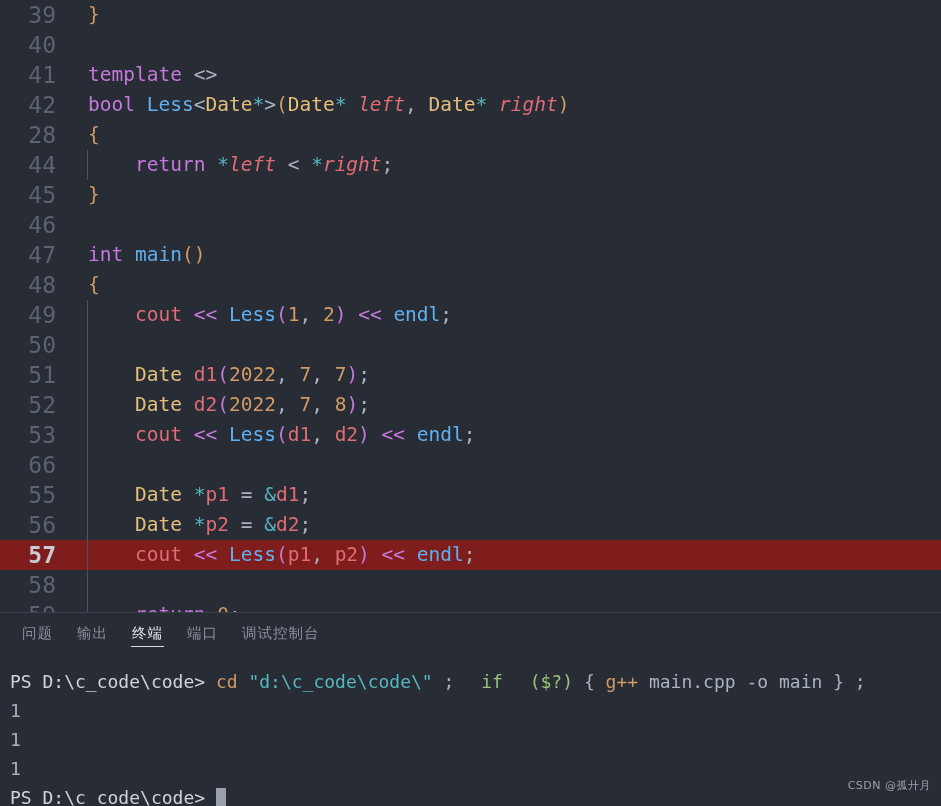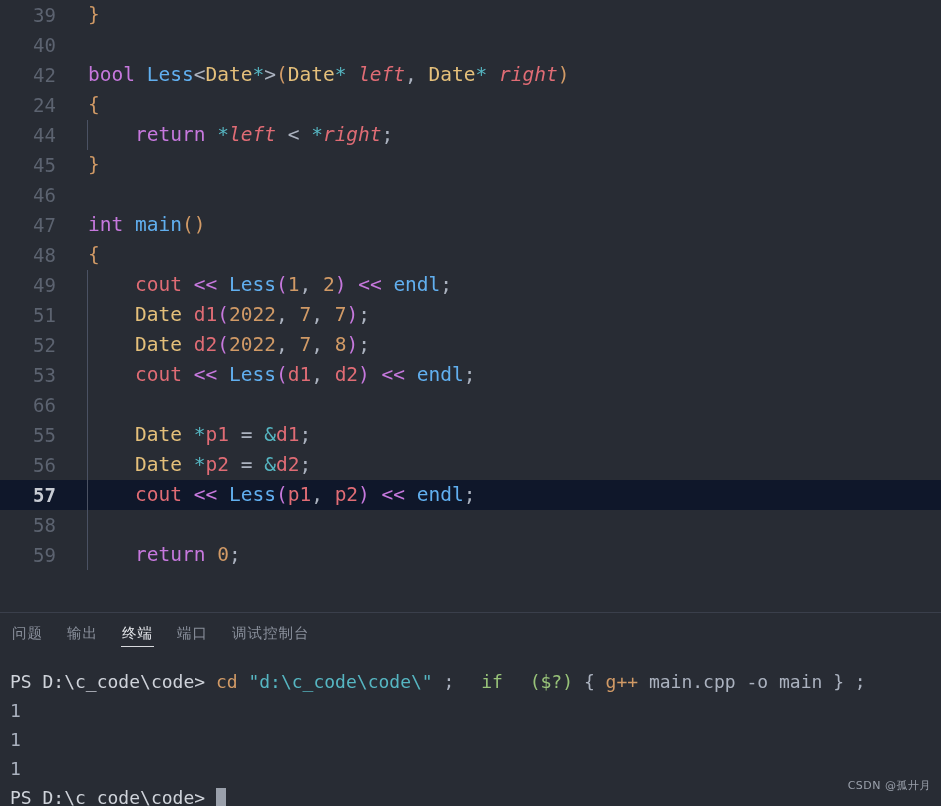--- a/index.html
+++ b/index.html
@@ -19,25 +19,25 @@
     position: absolute; left: 0; top: 0; width: 941px; height: 612px;
     background: #282c34; overflow: hidden;
   }
   .code-line {
     position: relative;
     height: 30px; line-height: 30px;
     white-space: pre;
     font-size: 19.5px;
     letter-spacing: 0px;
   }
-  .code-line.active { background: #0f172a; }
+  .code-line.active { background: #7f1d1d; }
   .ln {
     position: absolute; left: 0; top: 0;
     width: 56px; text-align: right;
-    color: #5c6370; font-size: 19px;
+    color: #5c6370; font-size: 23px;
   }
   .code-line.active .ln { color: #c8ccd4; font-weight: bold; }
   .src {
     position: absolute; left: 88px; top: 0;
     color: #abb2bf;
   }
   .guide {
     position: absolute; left: 87px; top: 0;
     width: 1px; height: 30px; background: #4b5263;
   }
@@ -57,20 +57,21 @@
   .amp  { color: #56b6c2; }
 
   
   #panel {
     position: absolute; left: 0; top: 612px; width: 941px; height: 194px;
     background: #282c34;
     border-top: 1px solid #3a3f4b;
   }
   #panel-tabs {
     position: relative; height: 40px;
+    padding-left: 10px;
     display: flex; align-items: flex-end;
     font-family: "DejaVu Sans", "Liberation Sans", sans-serif;
   }
   .ptab {
     position: relative;
     font-size: 14.5px;
     color: #8a909c;
     padding: 0 12px;
     height: 40px; line-height: 40px;
     letter-spacing: 1px;
@@ -127,28 +128,32 @@
     <div class="code-line">
       <span class="ln">39</span>
       <span class="src"><span class="br">}</span></span>
     </div>
 
     <div class="code-line">
       <span class="ln">40</span>
       <span class="src"></span>
     </div>
 
+    <div class="code-line">
+      <span class="ln">41</span>
+      <span class="src"><span class="k">template</span> <span class="pun">&lt;&gt;</span></span>
+    </div>
 
     <div class="code-line">
       <span class="ln">42</span>
       <span class="src"><span class="k">bool</span> <span class="fn">Less</span><span class="pun">&lt;</span><span class="ty">Date</span><span class="op">*</span><span class="pun">&gt;</span><span class="br">(</span><span class="ty">Date</span><span class="op">*</span> <span class="par">left</span><span class="pun">,</span> <span class="ty">Date</span><span class="op">*</span> <span class="par">right</span><span class="br">)</span></span>
     </div>
 
     <div class="code-line">
-      <span class="ln">24</span>
+      <span class="ln">28</span>
       <span class="src"><span class="br">{</span></span>
     </div>
 
     <div class="code-line">
       <span class="ln">44</span>
       <span class="guide"></span>
       <span class="src">    <span class="k">return</span> <span class="op">*</span><span class="par">left</span> <span class="pun">&lt;</span> <span class="op">*</span><span class="par">right</span><span class="pun">;</span></span>
     </div>
 
     <div class="code-line">
@@ -170,20 +175,25 @@
       <span class="ln">48</span>
       <span class="src"><span class="br">{</span></span>
     </div>
 
     <div class="code-line">
       <span class="ln">49</span>
       <span class="guide"></span>
       <span class="src">    <span class="strm">cout</span> <span class="shift">&lt;&lt;</span> <span class="fn">Less</span><span class="br2">(</span><span class="num">1</span><span class="pun">,</span> <span class="num">2</span><span class="br2">)</span> <span class="shift">&lt;&lt;</span> <span class="fn">endl</span><span class="pun">;</span></span>
     </div>
 
+    <div class="code-line">
+      <span class="ln">50</span>
+      <span class="guide"></span>
+      <span class="src"></span>
+    </div>
 
     <div class="code-line">
       <span class="ln">51</span>
       <span class="guide"></span>
       <span class="src">    <span class="ty">Date</span> <span class="var">d1</span><span class="br2">(</span><span class="num">2022</span><span class="pun">,</span> <span class="num">7</span><span class="pun">,</span> <span class="num">7</span><span class="br2">)</span><span class="pun">;</span></span>
     </div>
 
     <div class="code-line">
       <span class="ln">52</span>
       <span class="guide"></span>

